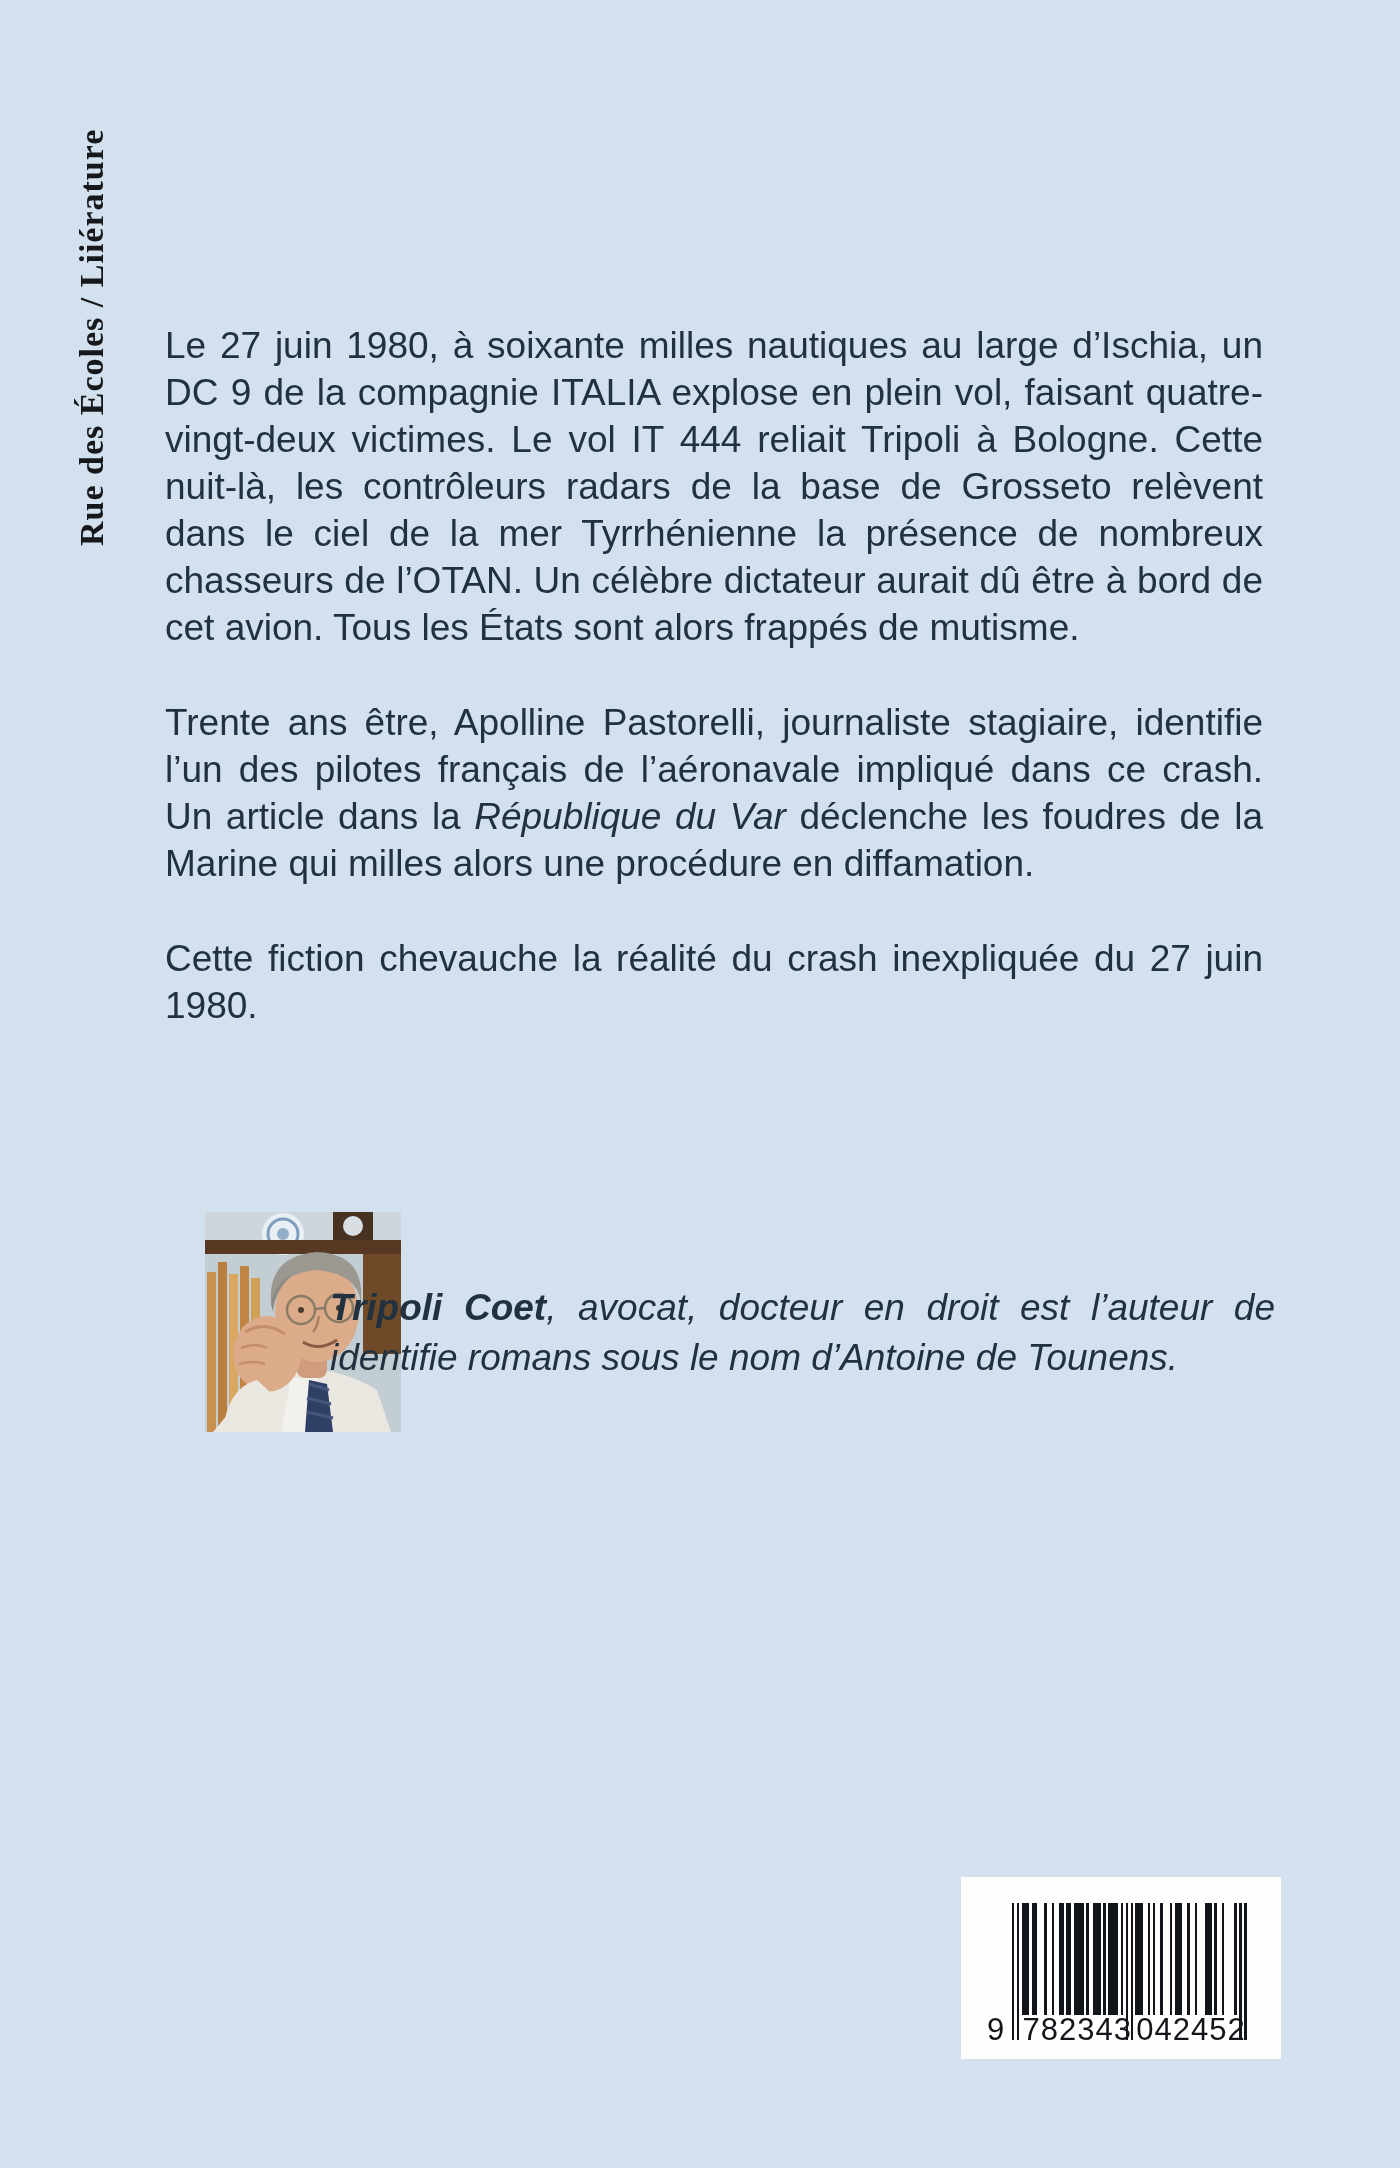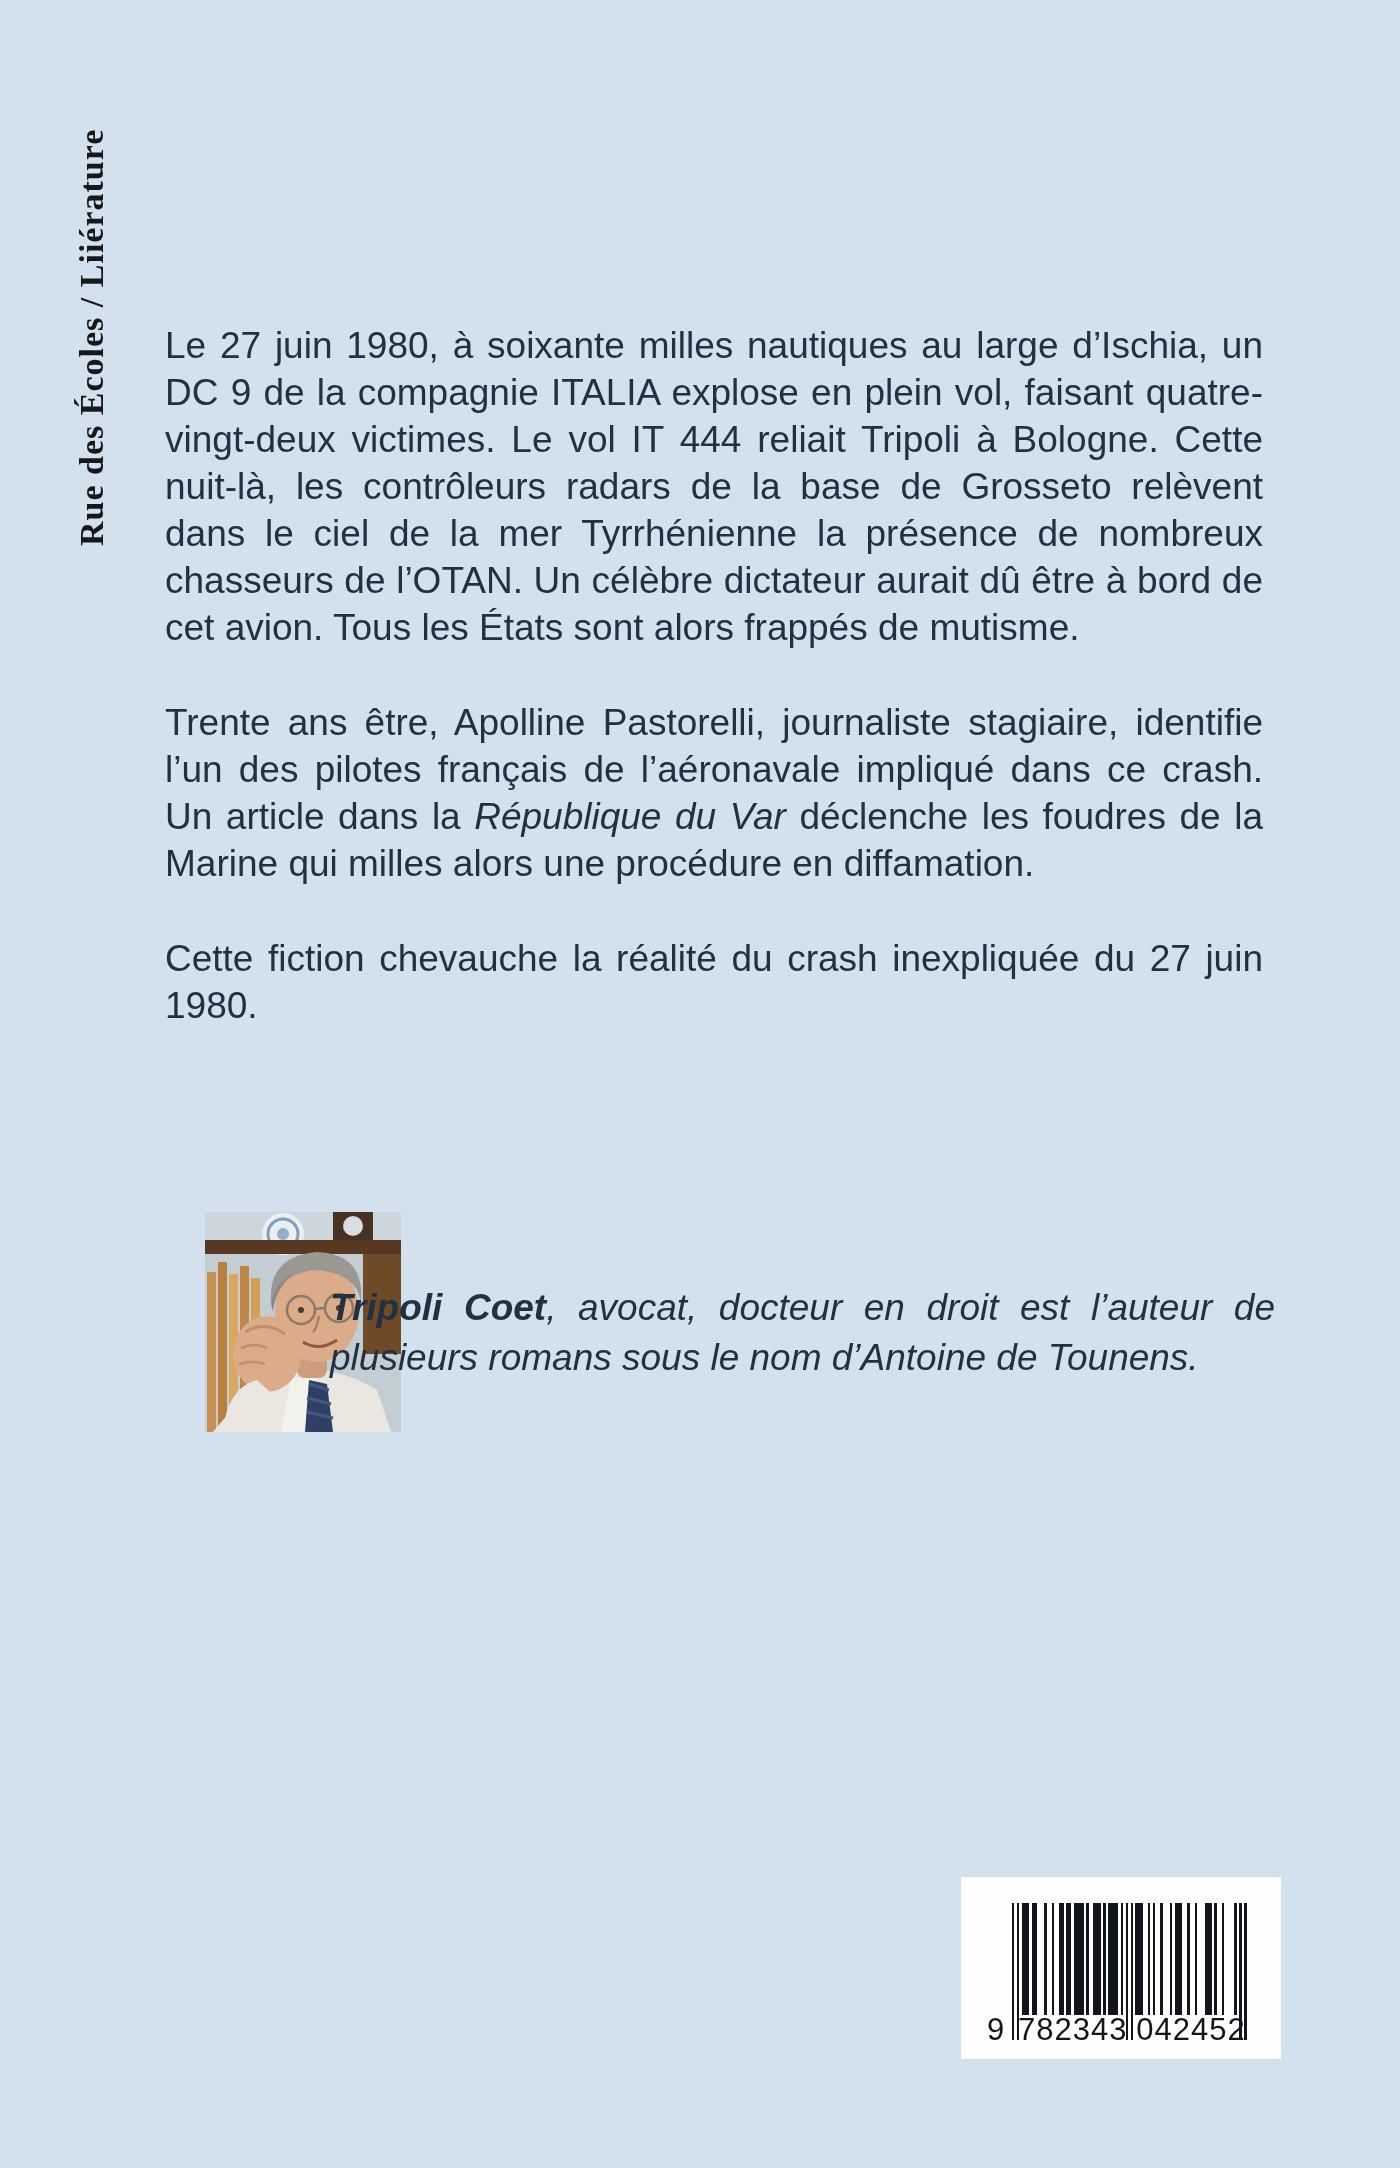--- a/index.html
+++ b/index.html
@@ -74,21 +74,21 @@
   .m{width:2.48px;height:100%;flex:none;}
   .m.on{background:#121519;}
   .m.g{height:137px;}
   .nums{
     position:absolute;left:0;top:137px;width:100%;height:32px;
     font-size:31px;line-height:32px;color:#121519;
     letter-spacing:1px;
   }
   .nums span{position:absolute;display:block;}
   .n1{left:26px;}
-  .ng1{left:57px;width:114px;text-align:left;}
+  .ng1{left:57px;width:114px;text-align:right;}
   .ng2{left:173px;width:114px;text-align:center;}
 </style>
 </head>
 <body>
 
 <div class="page">
 
   <div class="spine">
     <span>Rue des Écoles / Liiérature</span>
   </div>
@@ -152,21 +152,21 @@
 
       <ellipse cx="62" cy="142" rx="34" ry="38" fill="#dcab8a"></ellipse>
       <path d="M40 120 Q60 108 80 122" stroke="#c28f6d" stroke-width="3" fill="none"></path>
       <path d="M36 136 Q50 130 62 136" stroke="#c28f6d" stroke-width="2.5" fill="none"></path>
       <path d="M34 152 Q48 148 60 152" stroke="#c28f6d" stroke-width="2.5" fill="none"></path>
 
       <path d="M18 220 Q22 176 52 168 L78 192 L66 220 Z" fill="#e9e7e0"></path>
     </svg>
   </div>
 
-  <p class="bio"><span class="bname">Tripoli Coet</span><span>, avocat, docteur en droit est l’auteur de plusieurs romans sous le nom d’Antoine de Tounens.</span></p>
+  <p class="bio"><span class="bname">Tripoli Coet</span><span>, avocat, docteur en droit est l’auteur de identifie romans sous le nom d’Antoine de Tounens.</span></p>
 
 
   <div class="barcode-box">
     <div class="bars">
         <div class="m on g"></div>
         <div class="m g"></div>
         <div class="m on g"></div>
         <div class="m"></div>
         <div class="m on"></div>
         <div class="m on"></div>

